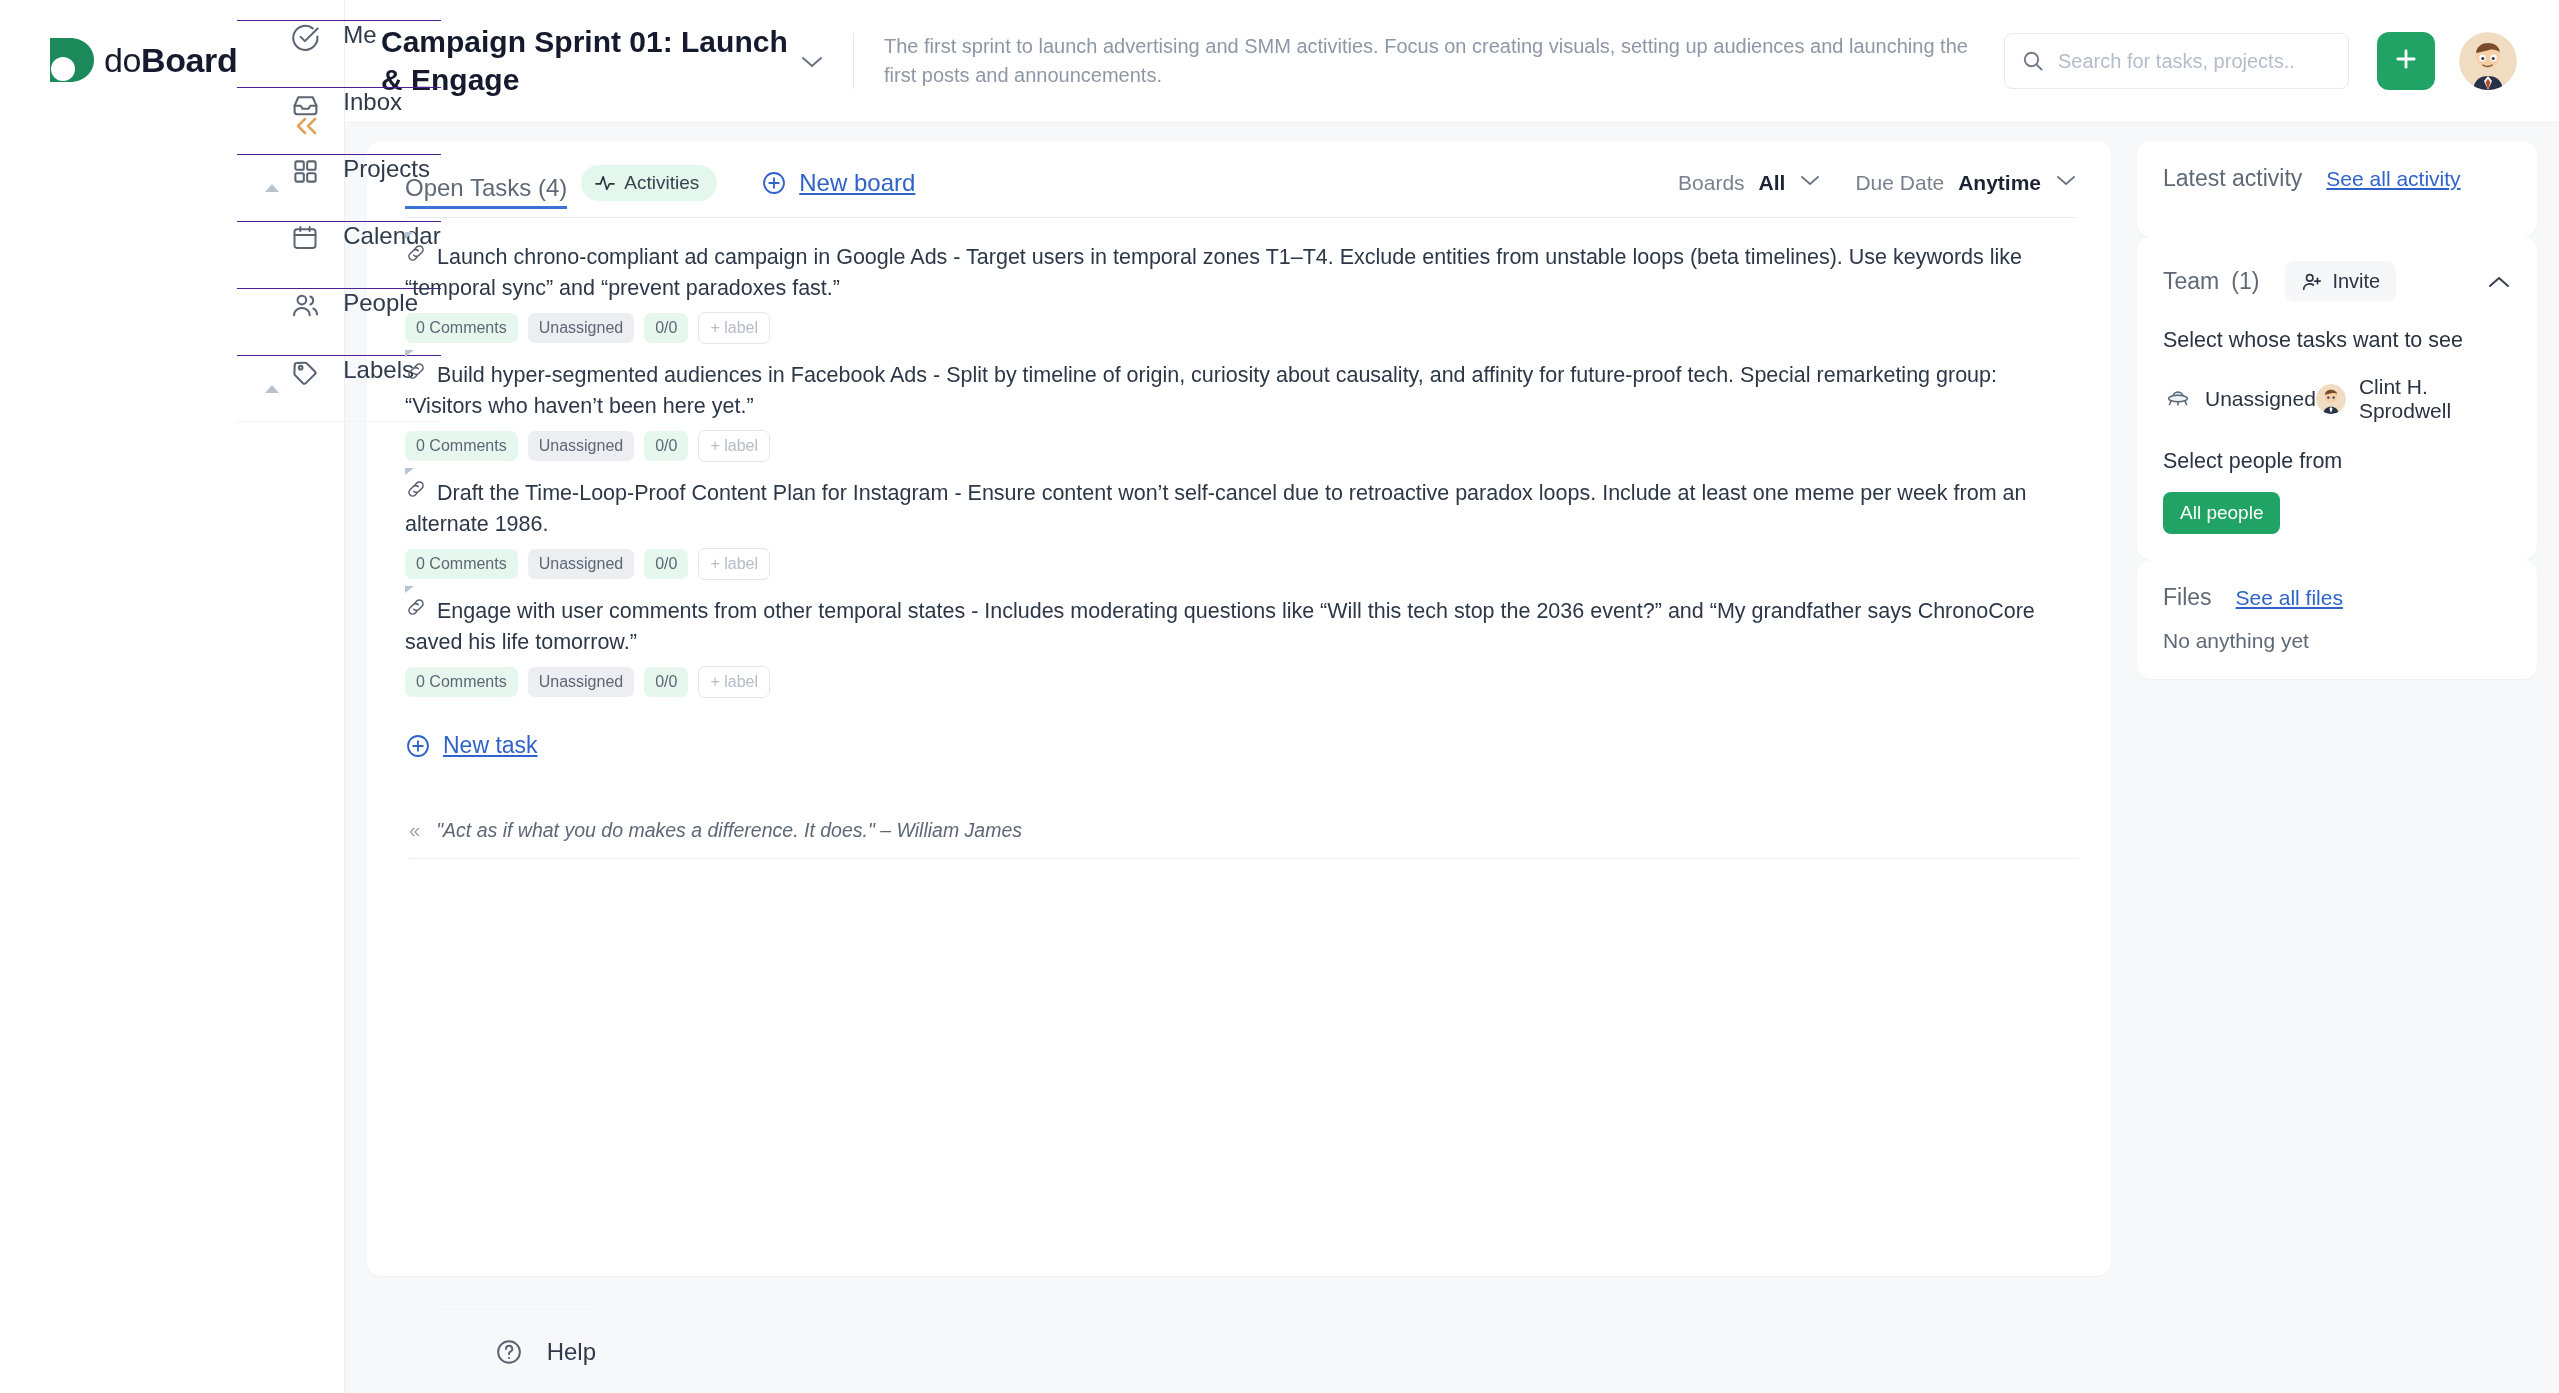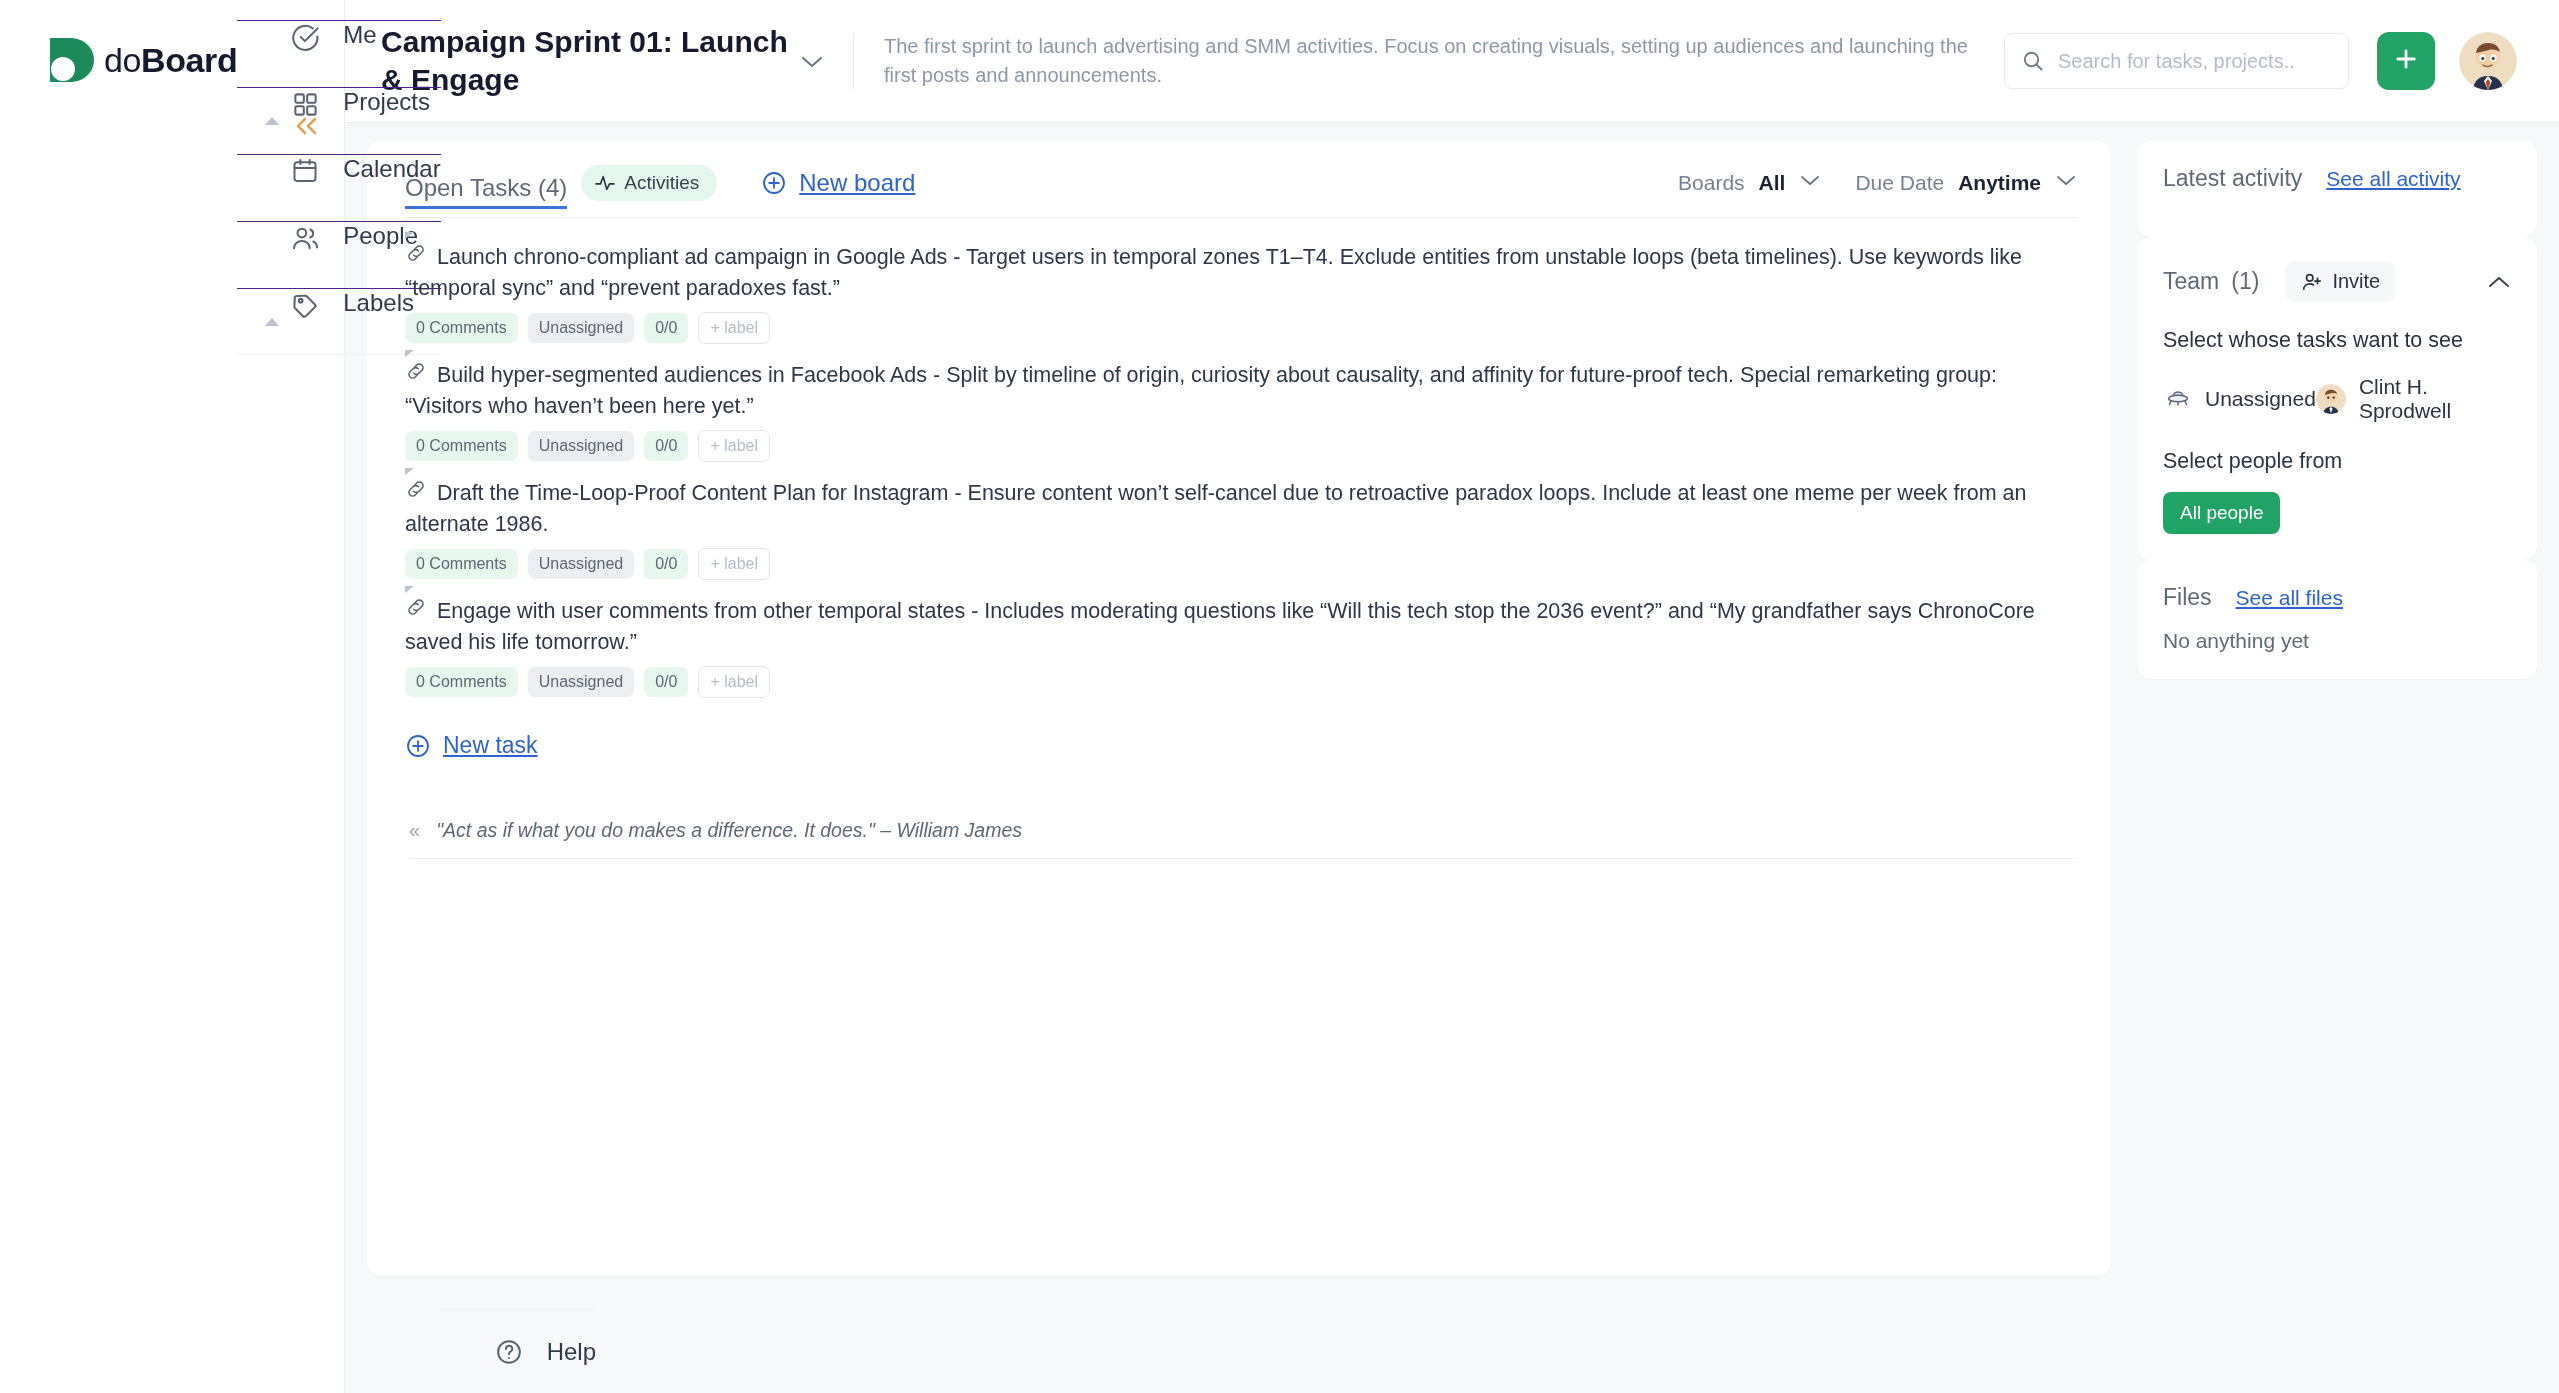--- a/index.html
+++ b/index.html
@@ -189,20 +189,30 @@
       <div class="nav-item">
         <span class="nav-icon">
           <svg width="29" height="29" viewBox="0 0 24 24" fill="none" stroke="#5b6472" stroke-width="1.7" stroke-linecap="round" stroke-linejoin="round">
             <path d="M21.8 11.2A10 10 0 1 1 18 4.4"></path>
               <polyline points="8,11.5 11.5,15 22,4.5"></polyline>
           </svg>
         </span>
         <span class="nav-label">Me</span>
       </div>
 
+      <div class="nav-item">
+        <span class="nav-icon">
+          <svg width="29" height="29" viewBox="0 0 24 24" fill="none" stroke="#5b6472" stroke-width="1.7" stroke-linecap="round" stroke-linejoin="round">
+            <path d="M3 13v5a2 2 0 0 0 2 2h14a2 2 0 0 0 2-2v-5"></path>
+              <path d="M3 13 6 6h12l3 7"></path>
+              <path d="M3 13h5l1.5 2.5h5L16 13h5"></path>
+          </svg>
+        </span>
+        <span class="nav-label">Inbox</span>
+      </div>
 
       <div class="nav-item">
         <span class="nav-caret"></span>
         <span class="nav-icon">
           <svg width="27" height="27" viewBox="0 0 24 24" fill="none" stroke="#5b6472" stroke-width="1.8">
             <rect x="3" y="3" width="7.5" height="7.5" rx="1.4"></rect>
               <rect x="13.5" y="3" width="7.5" height="7.5" rx="1.4"></rect>
             <rect x="3" y="13.5" width="7.5" height="7.5" rx="1.4"></rect>
               <rect x="13.5" y="13.5" width="7.5" height="7.5" rx="1.4"></rect>
           </svg>

